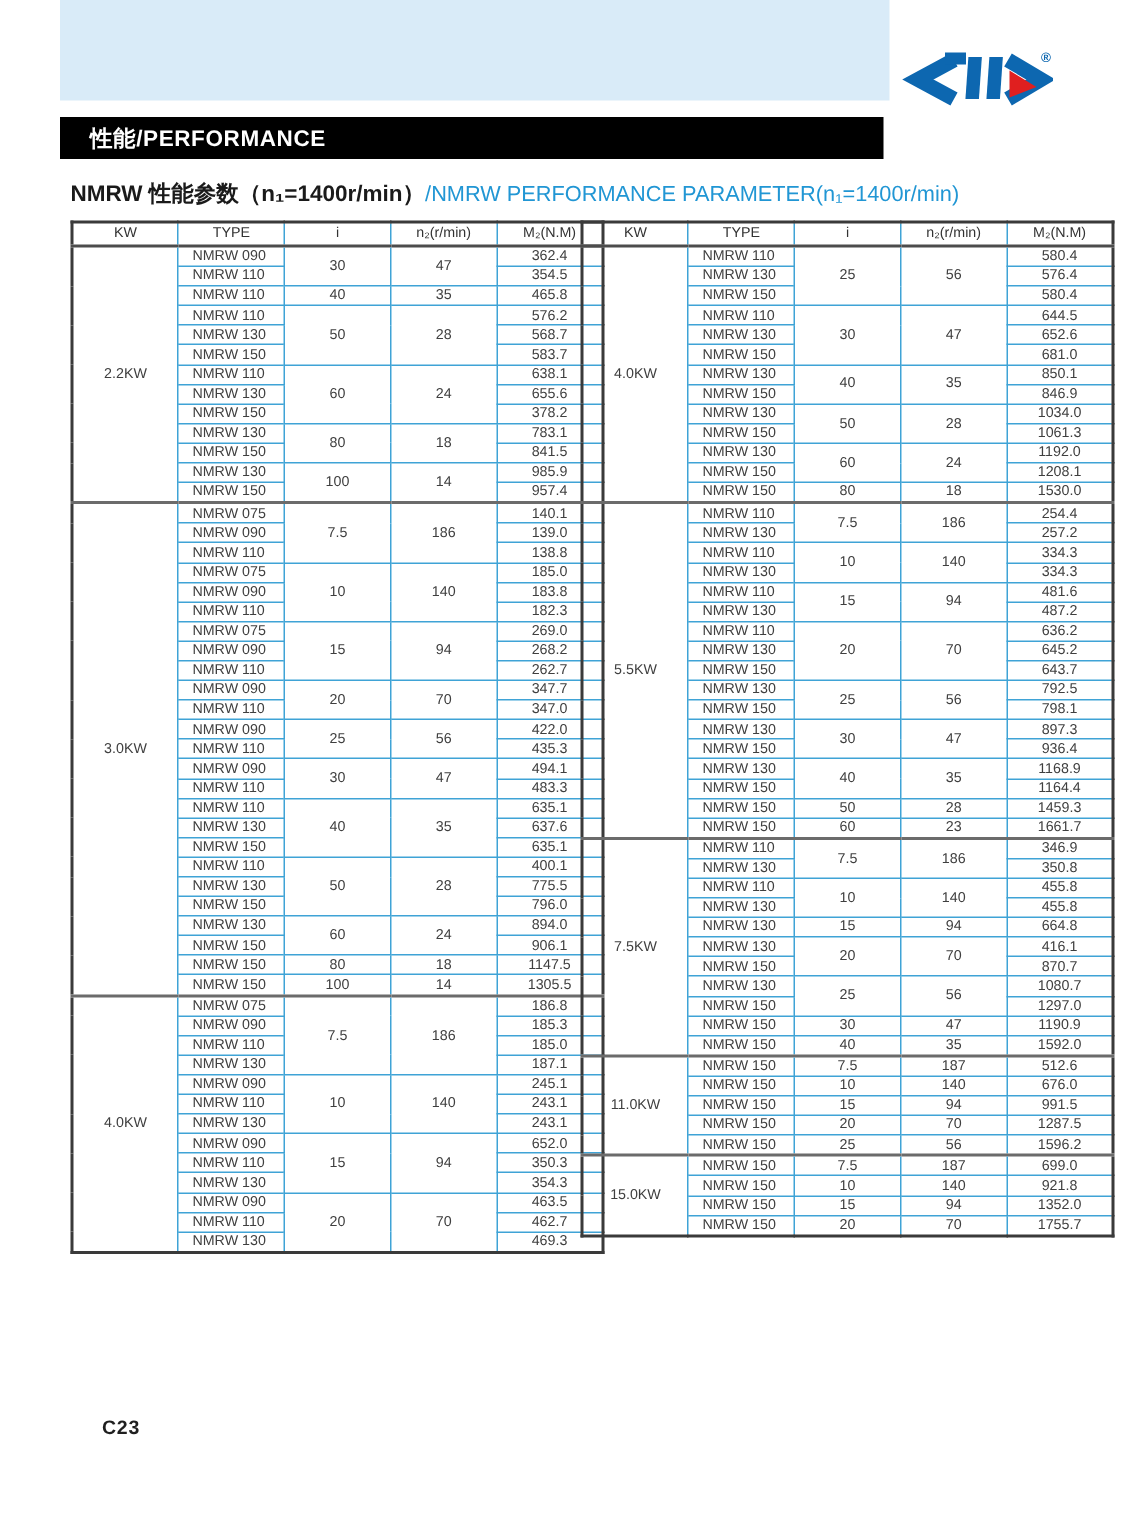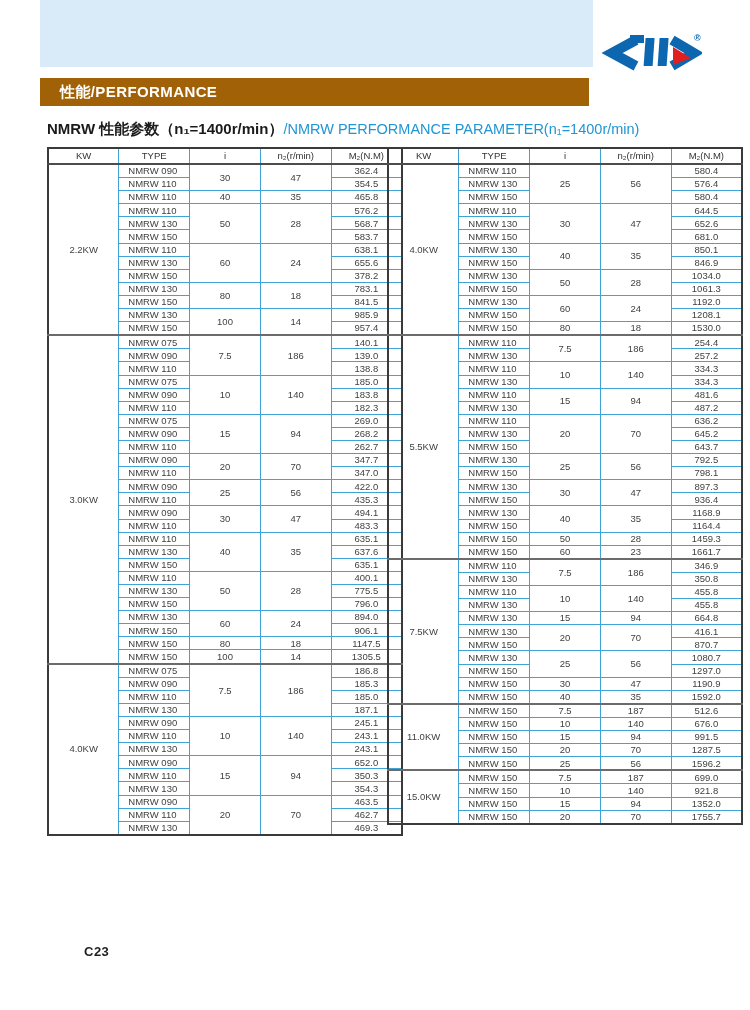--- a/index.html
+++ b/index.html
@@ -2,21 +2,21 @@
 <html><head>
 <meta charset="utf-8">
 <style>
   html,body{margin:0;padding:0;}
   body{
     width:750px;height:1010px;position:relative;background:#ffffff;
     font-family:"Liberation Sans", sans-serif;color:#3c3c3c;overflow:hidden;
   }
   .light-band{position:absolute;left:40px;top:0;width:553px;height:67px;background:#d9ebf8;}
   .perf-band{
-    position:absolute;left:40px;top:78px;width:549px;height:28px;background:#a16207;
+    position:absolute;left:40px;top:78px;width:549px;height:28px;background:#000000;
     display:flex;align-items:center;
   }
   .perf-band span{color:#fff;font-weight:bold;font-size:15px;padding-left:20px;letter-spacing:.4px;}
   .logo-wrap{position:absolute;left:596px;top:32px;width:110px;text-align:center;}
   .logo-cn{
     font-size:29px;font-weight:bold;color:#0d67b0;letter-spacing:7px;
     margin-top:-1px;padding-left:6px;line-height:1.1;
   }
   .heading{position:absolute;left:47px;top:120px;font-size:15px;white-space:nowrap;}
   .heading .h-cn{color:#1a1a1a;font-weight:bold;}
@@ -31,21 +31,21 @@
     border:2px solid #3a3a3a;
   }
   table.perf th, table.perf td{
     border:1px solid #3fa3d6;text-align:center;padding:0;
     height:12.1px;overflow:hidden;white-space:nowrap;
   }
   table.perf th{height:14px;font-weight:normal;color:#333;}
   table.perf thead th{border-bottom:2px solid #4c4c4c;}
   table.perf tr.sec-start td{border-top:2px solid #6b6b6b;}
   table.perf td.type{text-align:left;padding-left:9px;}
-  .footer{position:absolute;left:84px;top:944px;font-size:13px;font-weight:bold;color:#1f1f1f;letter-spacing:.5px;}
+  .footer{position:absolute;left:68px;top:944px;font-size:13px;font-weight:bold;color:#1f1f1f;letter-spacing:.5px;}
 </style>
 </head>
 <body>
 
 <div class="light-band"></div>
 
 <div class="logo-wrap">
   <svg width="102" height="40" viewBox="0 0 102 40">
     <polyline points="36,8 12,21 36,34" fill="none" stroke="#0d67b0" stroke-width="10"></polyline>
     <rect x="30" y="3" width="14" height="8" fill="#0d67b0"></rect>

